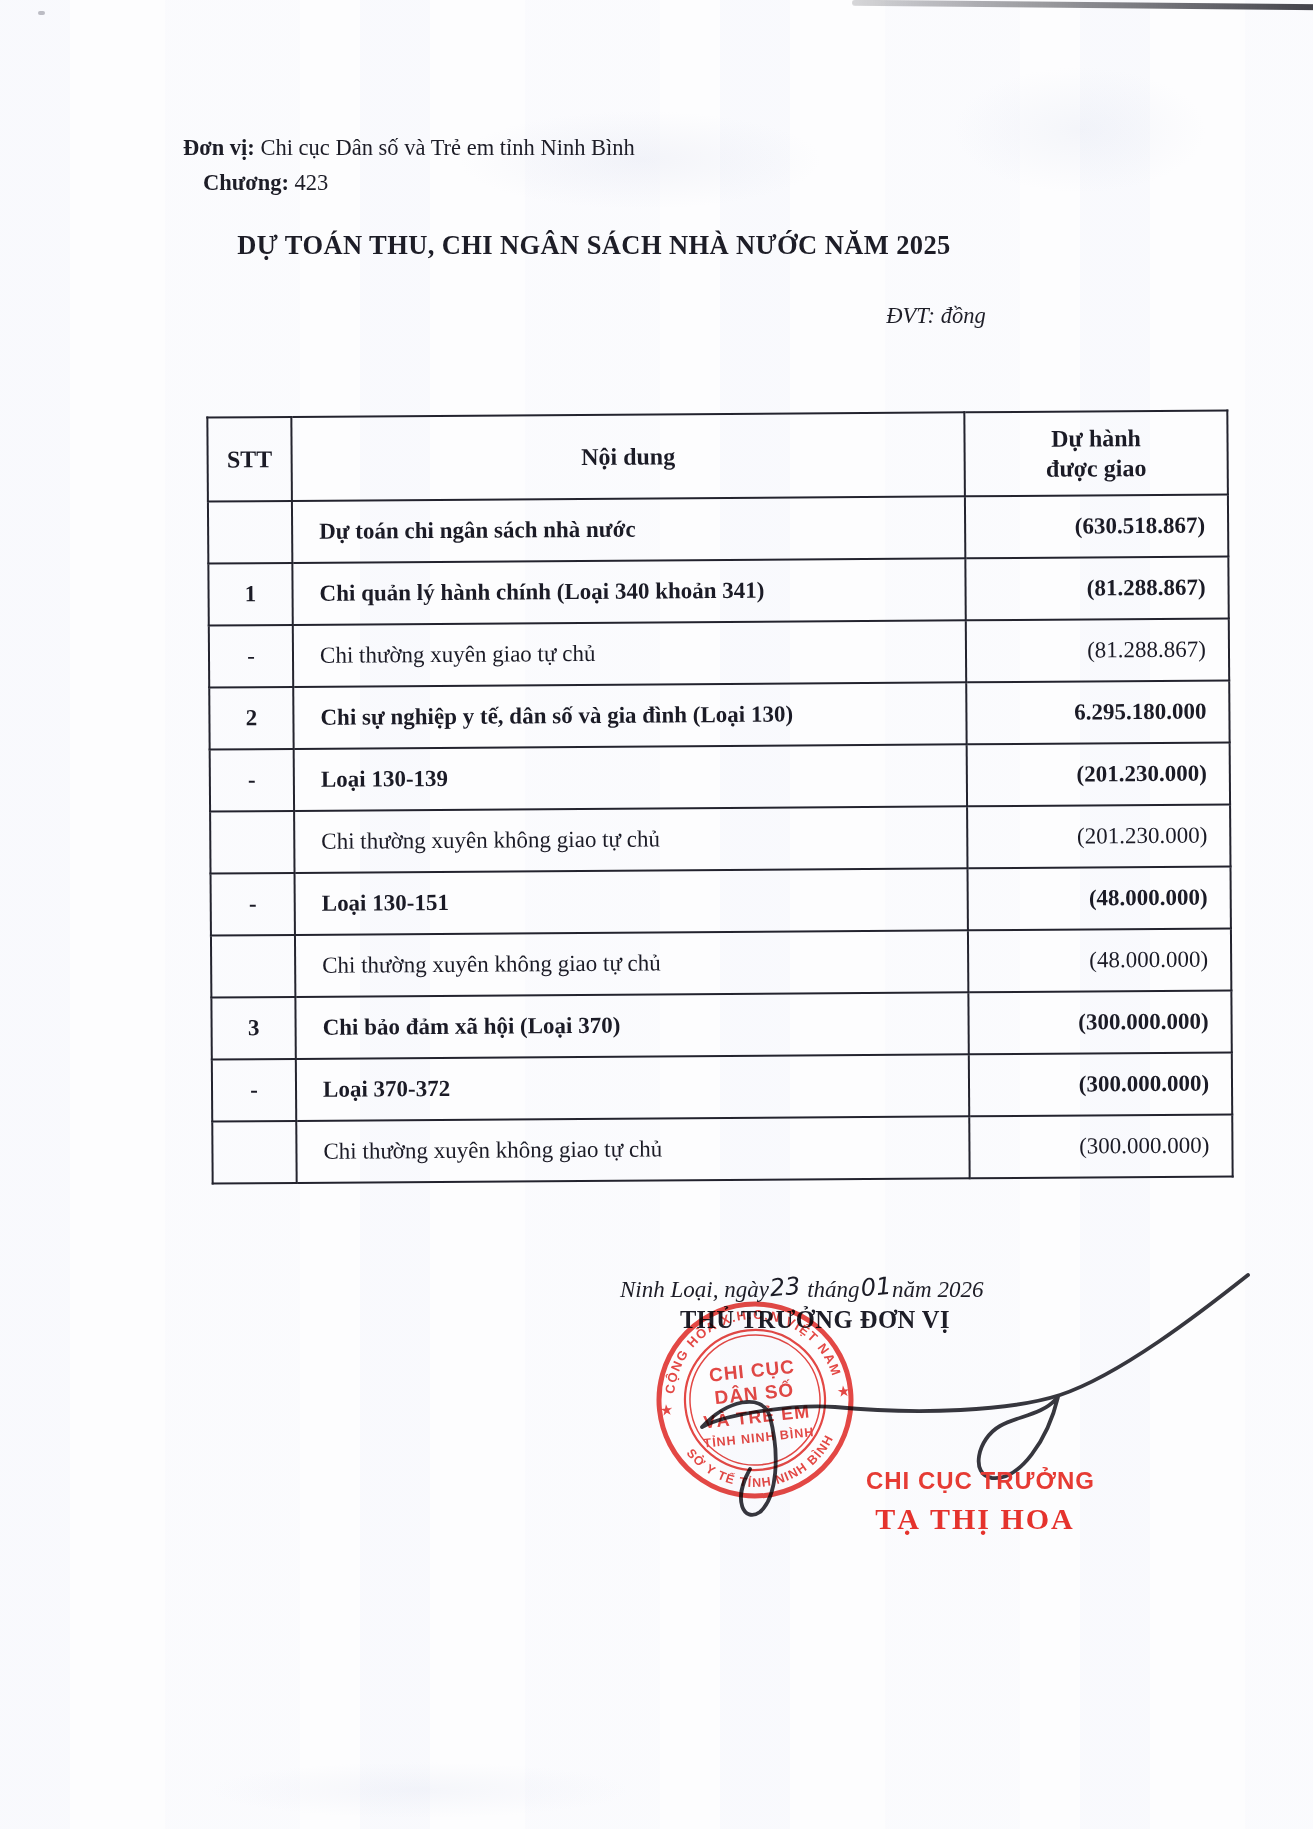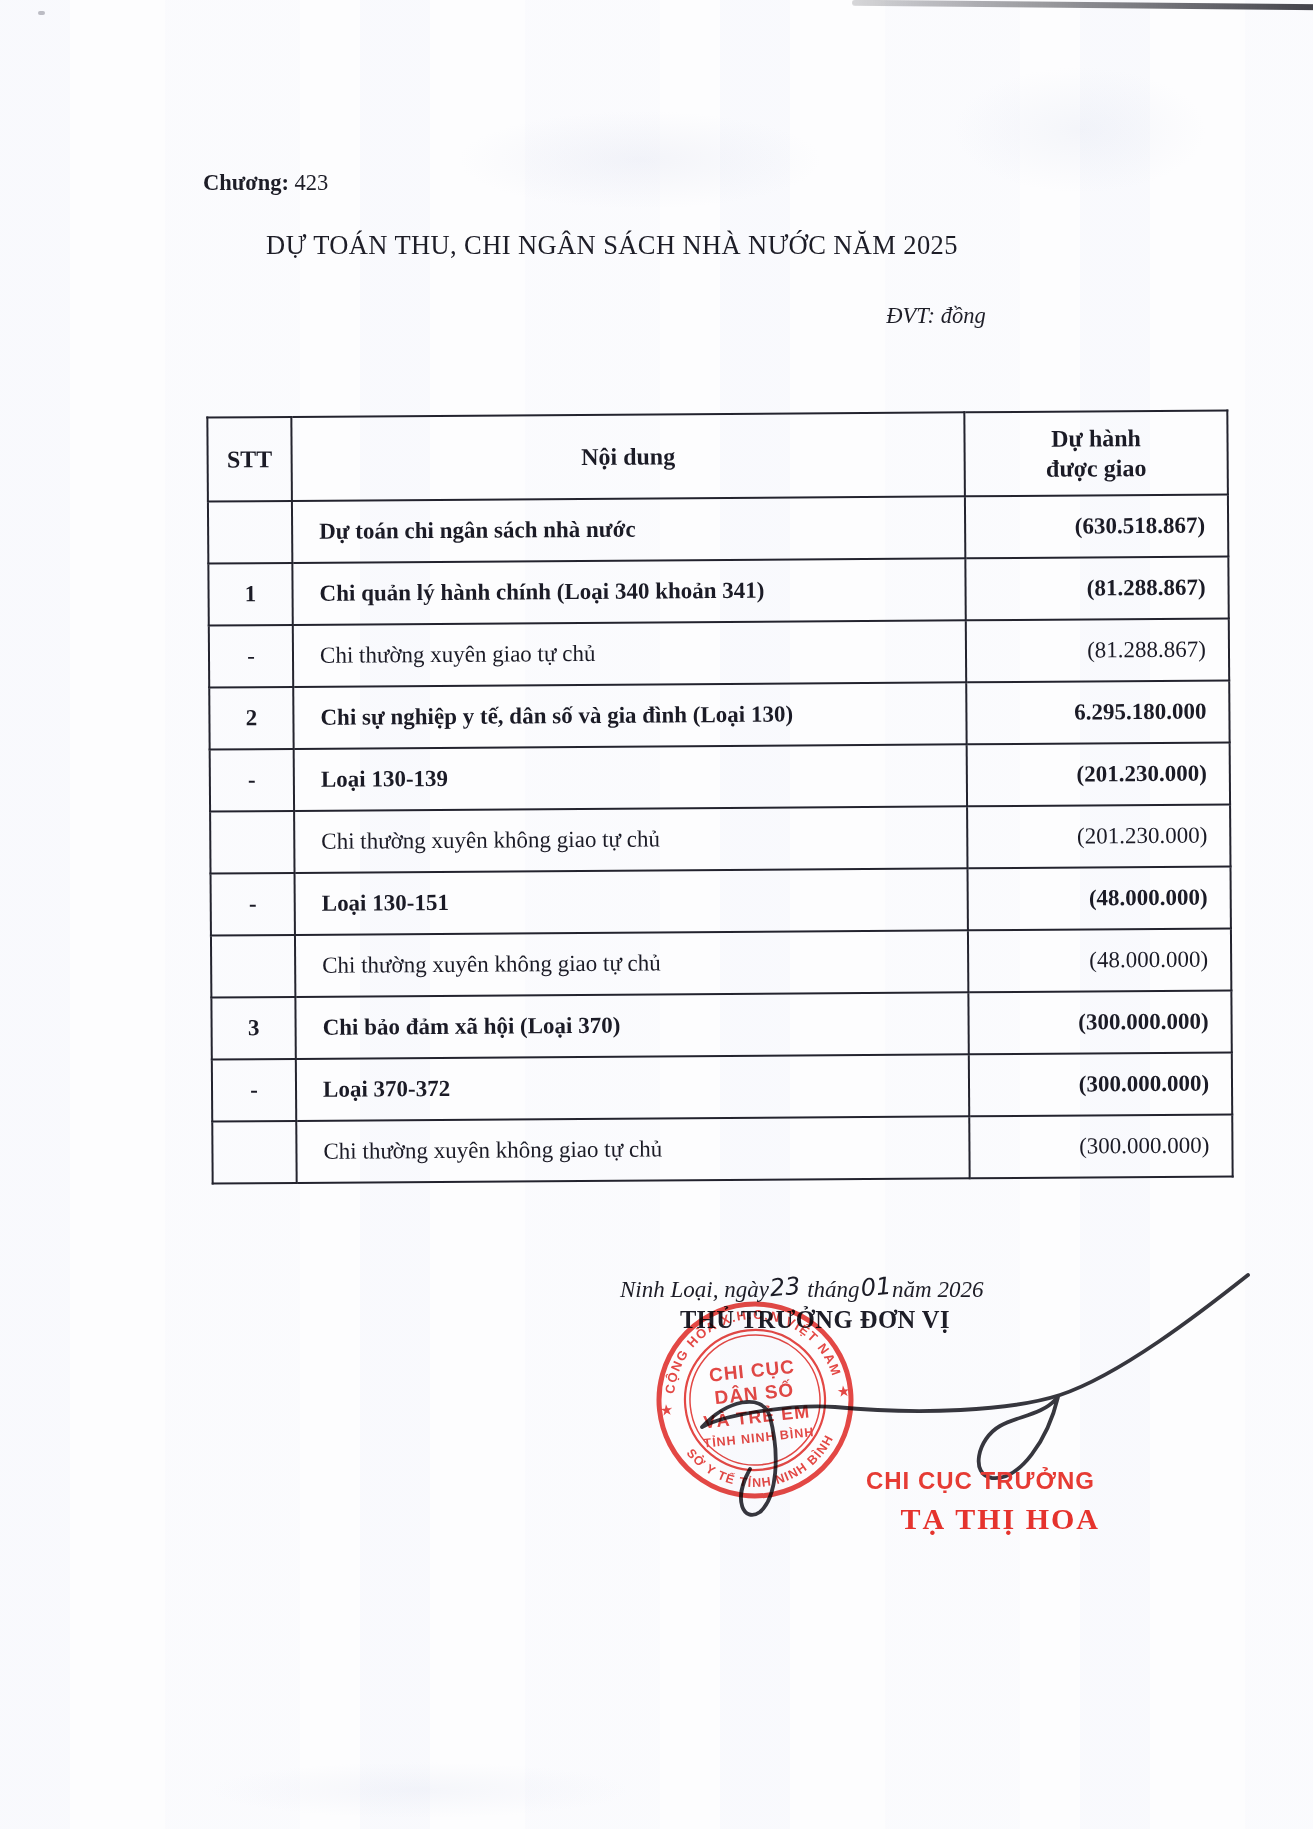--- a/index.html
+++ b/index.html
@@ -19,22 +19,22 @@
     color:#1d1d27;
   }
   .scan-edge{position:absolute;left:852px;top:2px;width:470px;height:6px;border-radius:3px;
     background:linear-gradient(90deg, rgba(40,40,48,.18), rgba(32,32,40,.85));
     transform:rotate(.55deg);filter:blur(.4px);}
   .scan-speck{position:absolute;left:38px;top:11px;width:7px;height:4px;background:#8b8b95;opacity:.55;border-radius:2px;}
 
   .unit-line{position:absolute;left:183px;top:112px;font-size:22.5px;white-space:nowrap;}
   .chapter-line{position:absolute;left:183px;top:147px;font-size:22.5px;white-space:nowrap;margin-left:20px;}
   .lbl{font-weight:bold;}
-  .doc-title{position:absolute;left:172px;top:212px;width:880px;text-align:center;
-    font-size:26.5px;font-weight:normal;letter-spacing:.4px;white-space:nowrap;}
+  .doc-title{position:absolute;left:154px;top:212px;width:880px;text-align:center;
+    font-size:26.5px;font-weight:bold;letter-spacing:.4px;white-space:nowrap;}
   .dvt{position:absolute;left:830px;top:303px;width:212px;text-align:center;
     font-style:italic;font-size:22.5px;}
 
   .budget-table{position:absolute;left:209px;top:413px;width:1020px;border-collapse:collapse;
     transform:rotate(-.4deg);table-layout:fixed;}
   .budget-table col.c-stt{width:84px;}
   .budget-table col.c-content{width:673px;}
   .budget-table col.c-value{width:263px;}
   .budget-table td,.budget-table th{border:2px solid #23232e;font-size:23px;
     font-family:"Liberation Serif", serif;color:#1b1b26;vertical-align:middle;}
@@ -51,31 +51,32 @@
   .sig-title{position:absolute;left:640px;top:1306px;width:350px;text-align:center;
     font-weight:bold;font-size:24.5px;letter-spacing:.5px;white-space:nowrap;}
   .stamp{position:absolute;left:652px;top:1297px;width:206px;height:206px;opacity:.9;
     transform:rotate(-6deg);mix-blend-mode:multiply;}
   .stamp text{font-family:"Liberation Sans", sans-serif;font-weight:bold;}
   .signature-svg{position:absolute;left:680px;top:1255px;width:580px;height:290px;
     mix-blend-mode:multiply;}
   .sig-position{position:absolute;left:855px;top:1467px;width:240px;text-align:right;
     font-family:Liberation Sans, sans-serif;font-weight:600;font-size:24px;
     letter-spacing:1px;color:#e63b34;white-space:nowrap;}
-  .sig-name{position:absolute;left:850px;top:1502px;width:250px;text-align:right;
+  .sig-name{position:absolute;left:850px;top:1502px;width:250px;text-align:center;
     font-weight:bold;font-size:30px;letter-spacing:2px;color:#e5332d;white-space:nowrap;}
 </style>
 </head>
 <body>
 
 <div class="page">
 
   <div class="scan-edge"></div>
   <div class="scan-speck"></div>
 
+  <p class="unit-line"><span class="lbl">Đơn vị:</span><span> Chi cục Dân số và Trẻ em tỉnh Ninh Bình</span></p>
 
   <p class="chapter-line"><span class="lbl">Chương:</span><span> 423</span></p>
 
   <h1 class="doc-title">DỰ TOÁN THU, CHI NGÂN SÁCH NHÀ NƯỚC NĂM 2025</h1>
 
   <div class="dvt">ĐVT: đồng</div>
 
   <table class="budget-table">
     <colgroup>
         <col class="c-stt">

